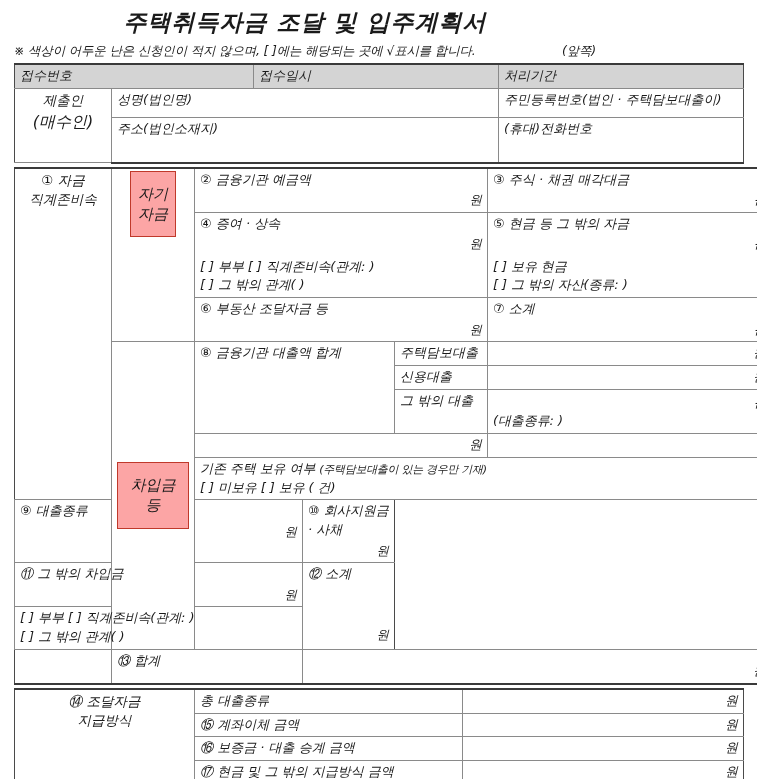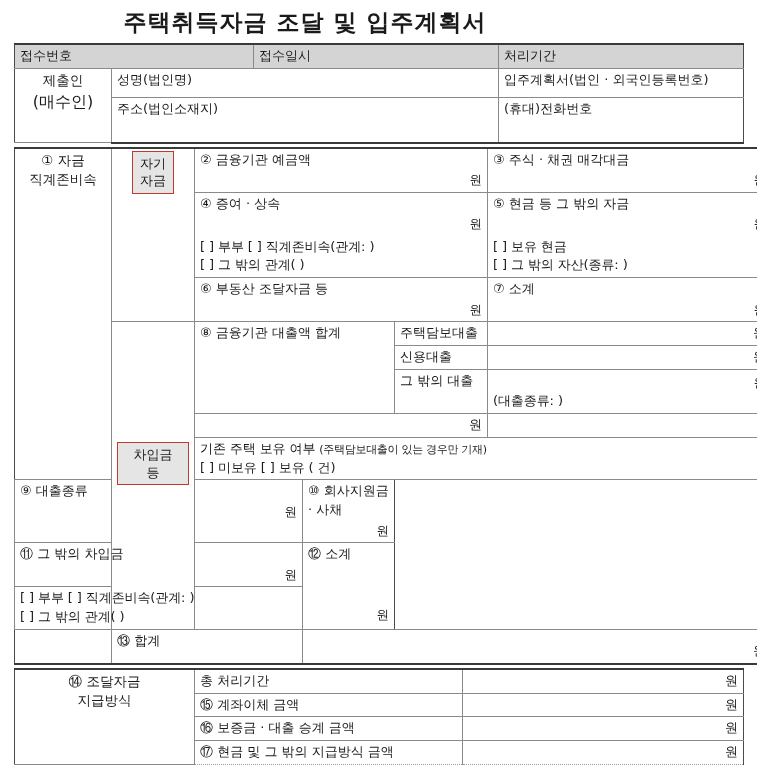--- a/index.html
+++ b/index.html
@@ -13,20 +13,21 @@
     font-family: "DejaVu Sans", "Liberation Sans", sans-serif;
     color: #1a1a1a;
     -webkit-font-smoothing: antialiased;
   }
   .page {
     position: relative;
     width: 610px;
     height: 779px;
     box-sizing: border-box;
     padding: 0 14px;
+    font-style: italic;
   }
 
   
   .doc-title {
     text-align: center;
     font-size: 23px;
     font-weight: bold;
     letter-spacing: 1px;
     padding-top: 8px;
     padding-bottom: 6px;
@@ -76,25 +77,25 @@
   .vlabel {
     text-align: center;
     vertical-align: middle;
     line-height: 1.5;
     font-size: 13.5px;
     border-radius: 7px;
   }
   .redbox {
     display: inline-block;
     border: 1.3px solid #c0392b;
-    padding: 3px 7px;
+    padding: 12px 7px;
     line-height: 1.35;
     text-align: center;
-    font-size: 13px;
-    background: #e5e5e5;
+    font-size: 15px;
+    background: #fca5a5;
   }
   .money-label { display: block; }
   .won {
     display: block;
     text-align: right;
     font-size: 12.5px;
     margin-top: 2px;
   }
 
   .chk-line { display: block; white-space: nowrap; letter-spacing: -0.1px; }
@@ -104,20 +105,24 @@
   
   .gap-3 { height: 3px; }
 </style>
 </head>
 <body>
 
 <div class="page">
 
   <div class="doc-title">주택취득자금 조달 및 입주계획서</div>
 
+  <div class="notice-row">
+    <span class="notice-text">※ 색상이 어두운 난은 신청인이 적지 않으며, [ ]에는 해당되는 곳에 √표시를 합니다.</span>
+    <span class="notice-page">(앞쪽)</span>
+  </div>
 
   <table class="frm">
     <colgroup>
       <col style="width:97px">
       <col style="width:142px">
       <col style="width:245px">
       <col style="width:245px">
     </colgroup>
     <tbody>
       <tr>
@@ -127,21 +132,21 @@
       </tr>
       <tr>
         <td class="vlabel outer-l" rowspan="2">
           <div>제출인</div>
           <div style="font-size:16px">(매수인)</div>
         </td>
         <td colspan="2" style="height:24px">
           <span>성명(법인명)</span>
         </td>
         <td class="outer-r">
-          <span>입주계획서(법인 · 외국인등록번호)</span>
+          <span>주민등록번호(법인 · 주택담보대출이)</span>
         </td>
       </tr>
       <tr>
         <td colspan="2" class="thick-bottom" style="height:40px">
           <span>주소(법인소재지)</span>
         </td>
         <td class="outer-r thick-bottom">
           <span>(휴대)전화번호</span>
         </td>
       </tr>
@@ -313,21 +318,21 @@
       <col style="width:180px">
       <col style="width:268px">
       <col style="width:281px">
     </colgroup>
     <tbody>
       <tr>
         <td class="vlabel outer-l thick-top" rowspan="5">
           <div>⑭ 조달자금</div>
           <div>지급방식</div>
         </td>
-        <td class="thick-top">총 처리기간</td>
+        <td class="thick-top">총 대출종류</td>
         <td class="thick-top outer-r rt">
           <span>원</span>
         </td>
       </tr>
       <tr>
         <td>⑮ 계좌이체 금액</td>
         <td class="outer-r rt">
           <span>원</span>
         </td>
       </tr>

